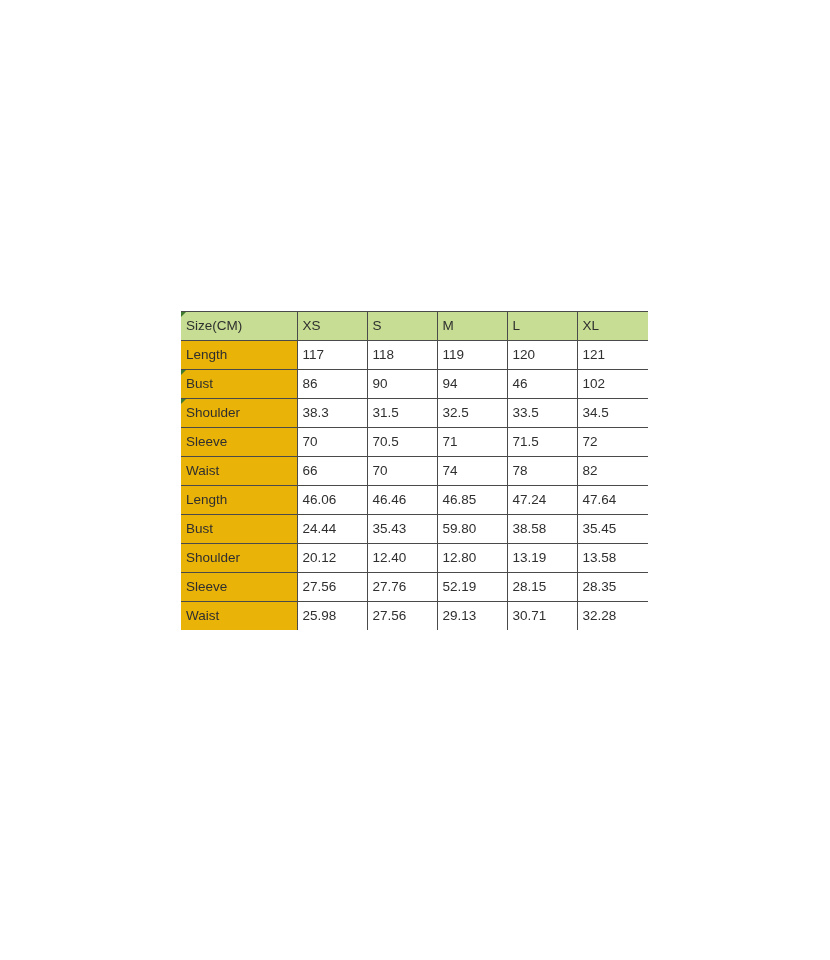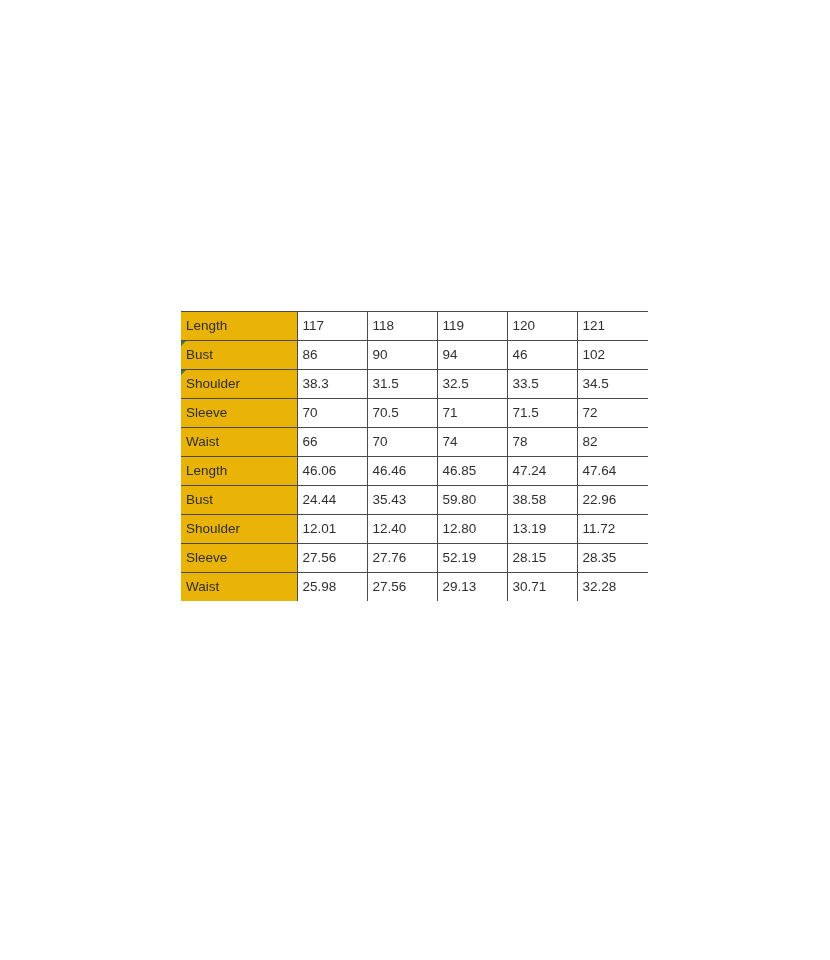--- a/index.html
+++ b/index.html
@@ -83,20 +83,28 @@
 <table id="size-chart">
   <colgroup>
     <col class="c-label">
     <col class="c-size">
     <col class="c-size">
     <col class="c-size">
     <col class="c-size">
     <col class="c-last">
   </colgroup>
   <tbody>
+      <tr class="header-row">
+        <td class="label-cell"><span class="corner-marker"></span><span>Size(CM)</span></td>
+        <td><span>XS</span></td>
+        <td><span>S</span></td>
+        <td><span>M</span></td>
+        <td><span>L</span></td>
+        <td class="edge-right"><span>XL</span></td>
+      </tr>
       <tr>
         <td class="label-cell"><span>Length</span></td>
         <td><span>117</span></td>
         <td><span>118</span></td>
         <td><span>119</span></td>
         <td><span>120</span></td>
         <td class="edge-right"><span>121</span></td>
       </tr>
       <tr>
         <td class="label-cell"><span class="corner-marker"></span><span>Bust</span></td>
@@ -137,29 +145,29 @@
         <td><span>46.85</span></td>
         <td><span>47.24</span></td>
         <td class="edge-right"><span>47.64</span></td>
       </tr>
       <tr>
         <td class="label-cell"><span>Bust</span></td>
         <td><span>24.44</span></td>
         <td><span>35.43</span></td>
         <td><span>59.80</span></td>
         <td><span>38.58</span></td>
-        <td class="edge-right"><span>22.96</span></td>
+        <td class="edge-right"><span>35.45</span></td>
       </tr>
       <tr>
         <td class="label-cell"><span>Shoulder</span></td>
-        <td><span>12.01</span></td>
+        <td><span>20.12</span></td>
         <td><span>12.40</span></td>
         <td><span>12.80</span></td>
         <td><span>13.19</span></td>
-        <td class="edge-right"><span>11.72</span></td>
+        <td class="edge-right"><span>13.58</span></td>
       </tr>
       <tr>
         <td class="label-cell"><span>Sleeve</span></td>
         <td><span>27.56</span></td>
         <td><span>27.76</span></td>
         <td><span>52.19</span></td>
         <td><span>28.15</span></td>
         <td class="edge-right"><span>28.35</span></td>
       </tr>
       <tr>

